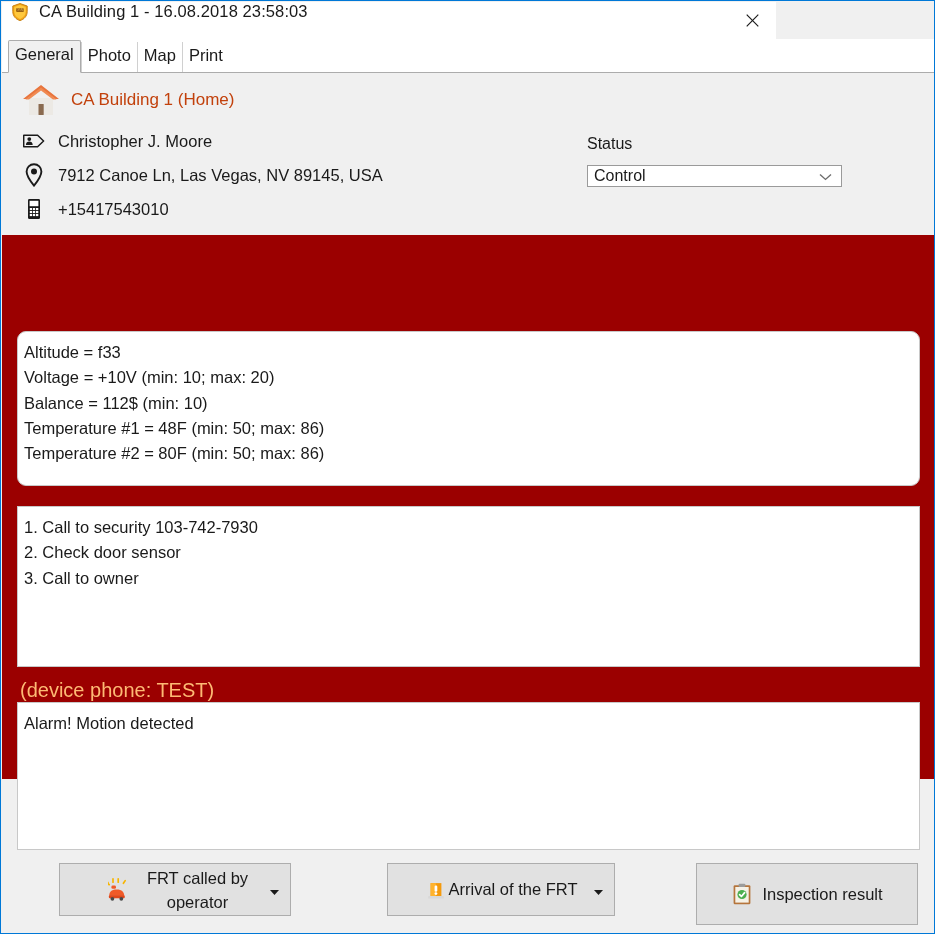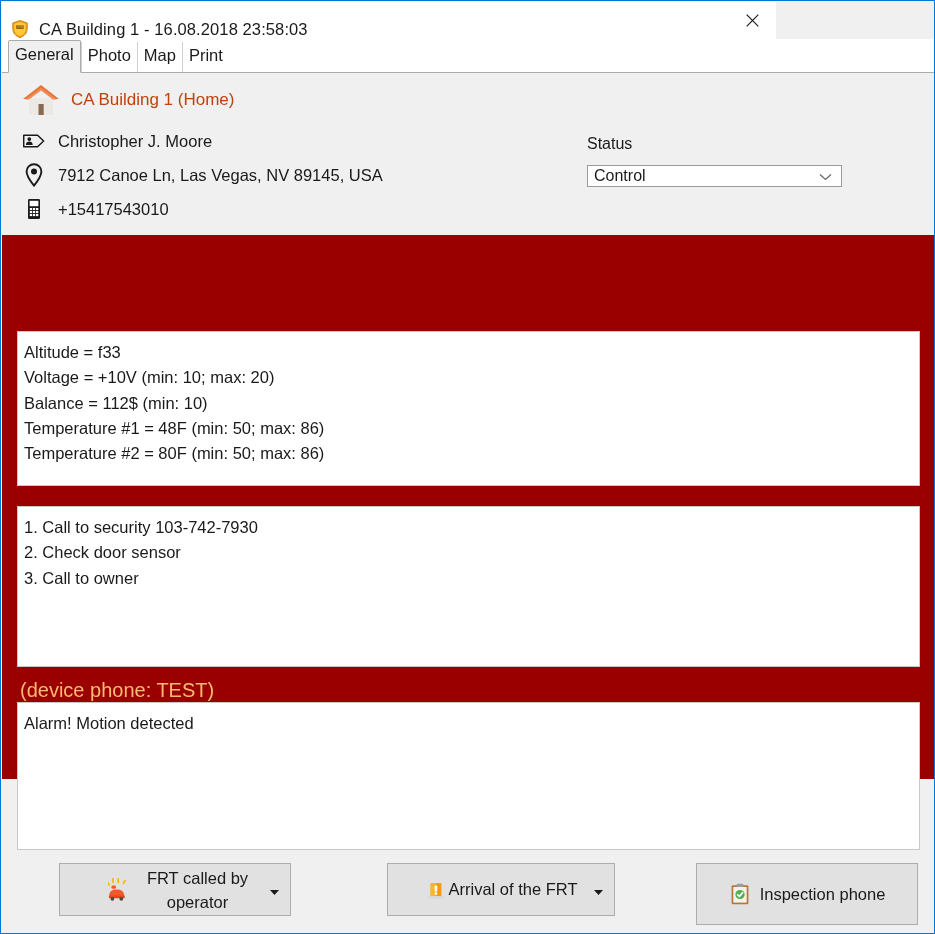--- a/index.html
+++ b/index.html
@@ -20,21 +20,21 @@
     overflow: hidden;
   }
 
   
   .titlebar {
     position: absolute;
     left: 1px; top: 1px;
     width: 774px; height: 37px;
     background: #ffffff;
     display: flex;
-    align-items: flex-end;
+    align-items: flex-start;
   }
   .title-icon {
     width: 20px; height: 20px;
     margin-left: 8px;
     flex: 0 0 auto;
     position: relative;
   }
   .title-text {
     margin-left: 9px;
     font-size: 16.5px;
@@ -201,21 +201,21 @@
     padding: 8px 0 0 6px;
   }
   .white-box .lines div {
     font-size: 16.5px;
     color: #1a1a1a;
     line-height: 25.3px;
     white-space: nowrap;
   }
   #sensor-box {
     left: 15px; top: 96px;
-    width: 903px; height: 155px;
+    width: 903px; height: 155px; border-radius: 9px;
   }
   #instructions-box {
     left: 15px; top: 271px;
     width: 903px; height: 161px;
   }
   .device-phone-label {
     position: absolute;
     left: 18px;
     top: 444px;
     font-size: 20px;
@@ -481,19 +481,19 @@
         <div class="inner">
           <span class="bicon">
             <svg width="22" height="23" viewBox="0 0 22 23">
               <rect x="2.6" y="2.3" width="16.8" height="19" rx="1.3" fill="#b5753c"></rect>
               <rect x="4.3" y="4.0" width="13.4" height="15.6" fill="#f5f1e6"></rect>
               <rect x="7.6" y="0.7" width="6.8" height="3.4" rx="1.1" fill="#9c9c9c"></rect>
               <circle cx="11" cy="11.5" r="4.6" fill="#4caf50"></circle>
               <polyline points="8.6,11.6 10.4,13.5 13.6,9.6" fill="none" stroke="#ffffff" stroke-width="1.7" stroke-linecap="round" stroke-linejoin="round"></polyline>
             </svg>
           </span>
-          <span class="lbl">Inspection phone</span>
+          <span class="lbl">Inspection result</span>
         </div>
       </div>
 
     </div>
   </div>
 </div>
 
 </body></html>

